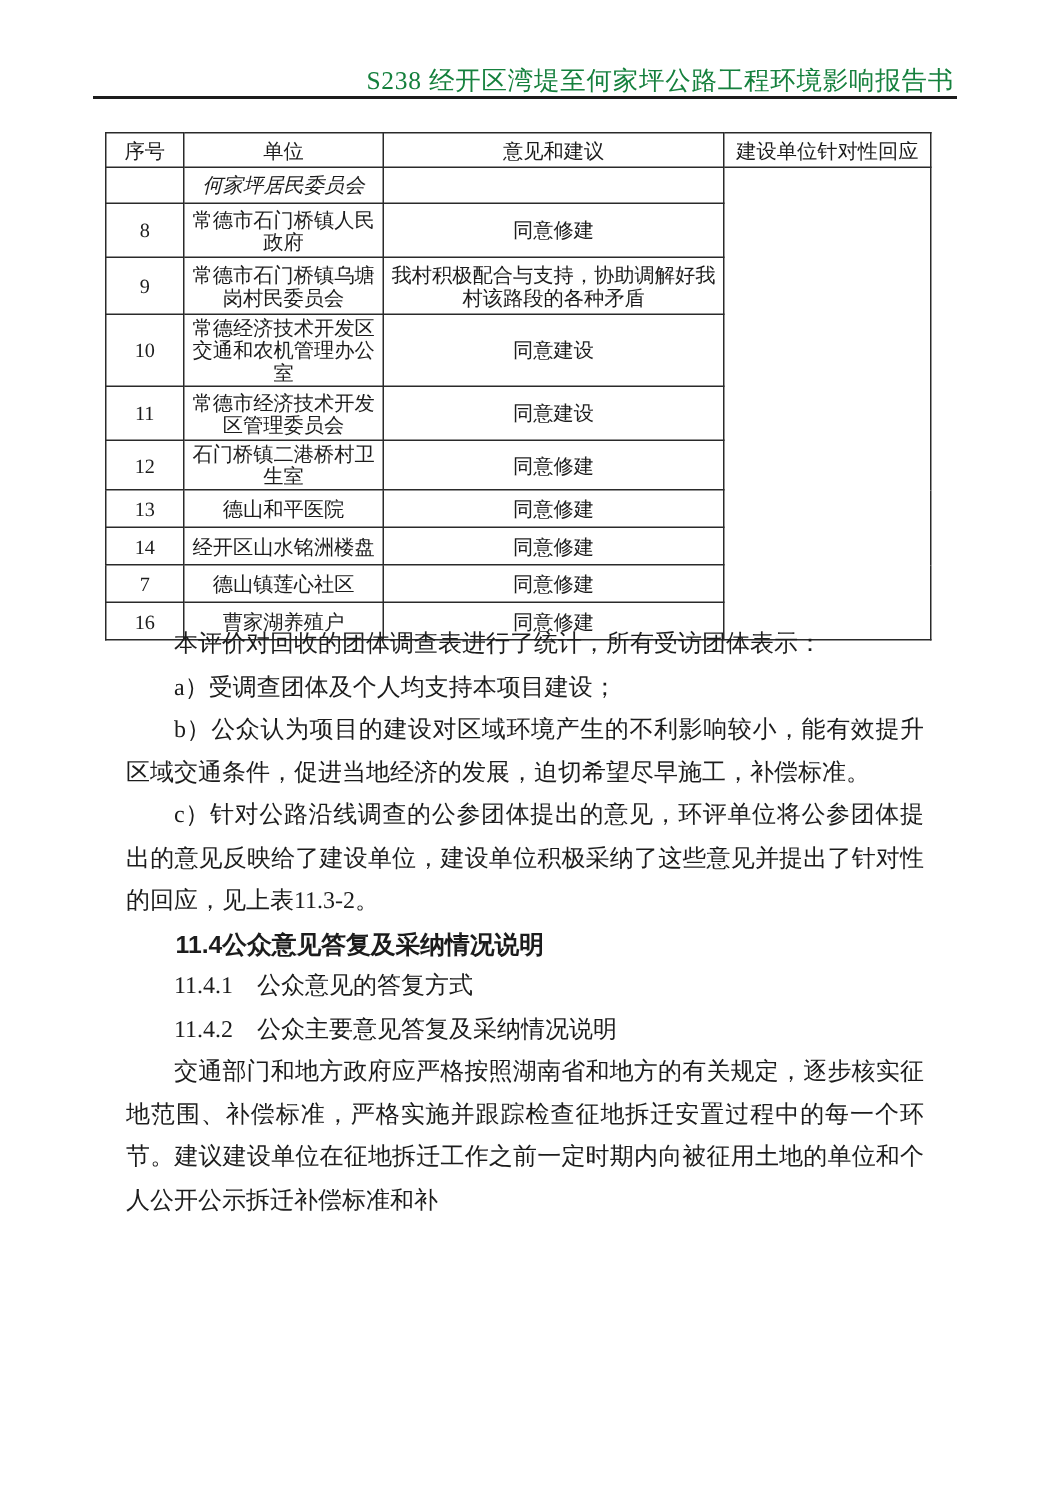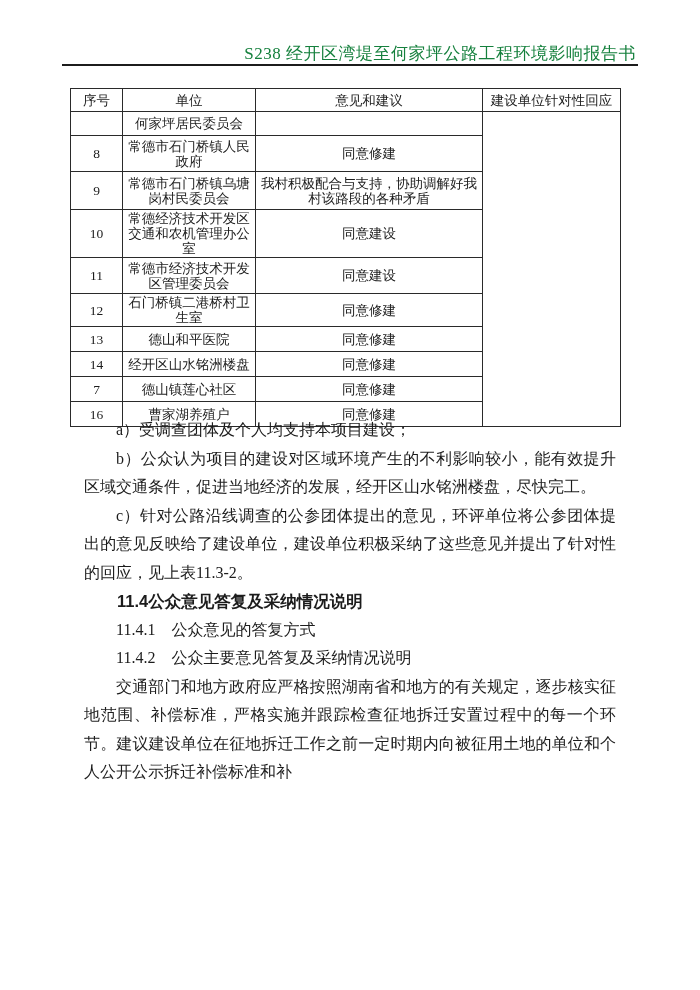--- a/index.html
+++ b/index.html
@@ -35,21 +35,21 @@
     color:#1c1c1c;
   }
   table.survey th, table.survey td {
     border:1px solid #2a2a2a;
     text-align:center; vertical-align:middle;
     padding:1px 3px;
     font-weight:normal;
     word-break:break-all;
   }
   table.survey th { height:20px;margin-top:41px; }
-  tr.h23  td { height:21px; }
+  tr.h23  td { height:21px;font-style:italic; }
   tr.h35  td { height:33px; }
   tr.h37  td { height:35px; }
   tr.h43  td { height:41px; }
   tr.h30  td { height:28px; }
   tr.h24  td { height:22px; }
 
   
   .body-text {
     position:absolute; top:416px; left:84px; width:532px;
     font-size:16px; line-height:28.5px;
@@ -138,22 +138,23 @@
       </tr>
       <tr class="h24">
         <td>16</td>
         <td>曹家湖养殖户</td>
         <td>同意修建</td>
       </tr>
     </tbody>
   </table>
 
   <div class="body-text">
+    <p>本评价对回收的团体调查表进行了统计，所有受访团体表示：</p>
     <p>a）受调查团体及个人均支持本项目建设；</p>
-    <p>b）公众认为项目的建设对区域环境产生的不利影响较小，能有效提升区域交通条件，促进当地经济的发展，经开区山水铭洲楼盘，尽快完工。</p>
+    <p>b）公众认为项目的建设对区域环境产生的不利影响较小，能有效提升区域交通条件，促进当地经济的发展，迫切希望尽早施工，补偿标准。</p>
     <p>c）针对公路沿线调查的公参团体提出的意见，环评单位将公参团体提出的意见反映给了建设单位，建设单位积极采纳了这些意见并提出了针对性的回应，见上表11.3-2。</p>
     <p class="h-114">11.4公众意见答复及采纳情况说明</p>
     <p class="h-sub">11.4.1　公众意见的答复方式</p>
     <p class="h-sub">11.4.2　公众主要意见答复及采纳情况说明</p>
     <p>交通部门和地方政府应严格按照湖南省和地方的有关规定，逐步核实征地范围、补偿标准，严格实施并跟踪检查征地拆迁安置过程中的每一个环节。建议建设单位在征地拆迁工作之前一定时期内向被征用土地的单位和个人公开公示拆迁补偿标准和补</p>
   </div>
 
 
 </div>
 

